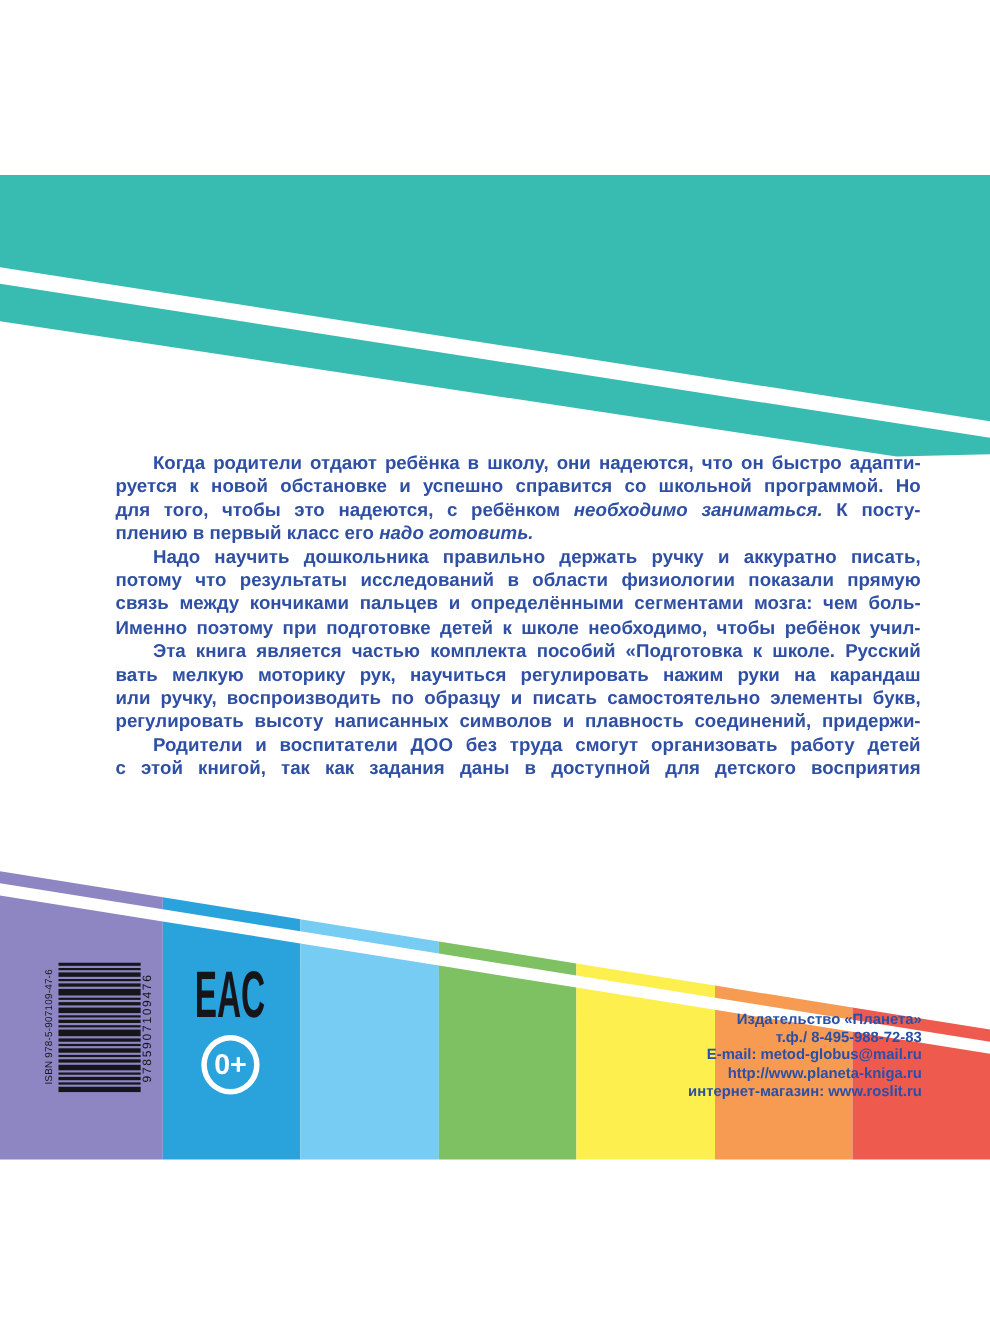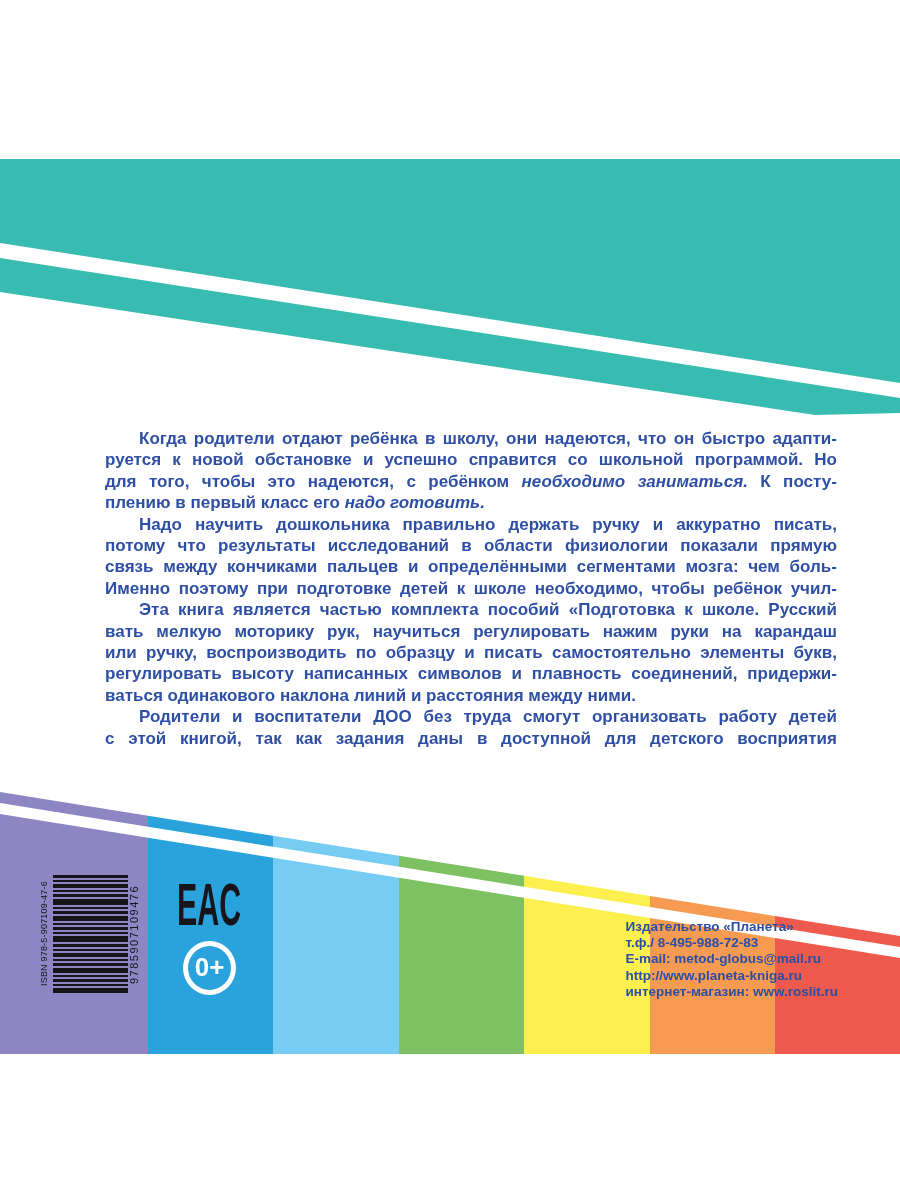--- a/index.html
+++ b/index.html
@@ -4,21 +4,21 @@
 <style>
   html,body{margin:0;padding:0;background:#ffffff;}
   .page{
     position:relative;width:900px;height:1200px;background:#ffffff;overflow:hidden;
     font-family:"Liberation Sans","DejaVu Sans",sans-serif;
   }
   .layer{position:absolute;left:0;top:0;}
   
   .body-text{
     position:absolute;left:105px;top:410px;width:732px;
-    font-size:17px;font-weight:700;line-height:21.4px;margin-top:18px;
+    font-size:17px;font-weight:700;line-height:21.4px;
   }
   .tline{display:flex;justify-content:space-between;}
   .tline.lastline{display:block;}
   .tline .w{white-space:pre;}
   .it{font-style:italic;}
   .tline.indent .w:first-child{padding-left:34px;}
   
   .barcode{position:absolute;left:40px;top:874px;width:104px;height:120px;}
   .vtext{
     writing-mode:vertical-rl;transform:rotate(180deg);
@@ -34,21 +34,21 @@
     transform:scale(0.66,1.30);transform-origin:0 0;letter-spacing:0;
   }
   .age{
     position:absolute;left:183px;top:941px;width:43px;height:43px;
     border:5px solid #ffffff;border-radius:50%;
     display:flex;align-items:center;justify-content:center;
     font-size:26px;font-weight:700;padding-bottom:1px;
   }
   
   .publisher{
-    position:absolute;right:62px;top:919px;text-align:left;
+    position:absolute;right:62px;top:919px;text-align:right;
     font-size:13.5px;font-weight:700;line-height:16.2px;
   }
 </style>
 </head>
 <body>
 
 <div class="page">
 
   <svg class="layer" width="900" height="1200" viewBox="0 0 900 1200">
     <polygon points="0,159 900,159 900,383 0,243" fill="#38bcb2"></polygon>
@@ -200,21 +200,20 @@
       <div class="tline">
         <span class="w">регулировать</span>
         <span class="w">высоту</span>
         <span class="w">написанных</span>
         <span class="w">символов</span>
         <span class="w">и</span>
         <span class="w">плавность</span>
         <span class="w">соединений,</span>
         <span class="w">придержи-</span>
       </div>
-      <div class="tline lastline"><span>ваться одинакового наклона линий и расстояния между ними.</span></div>
       <div class="tline indent">
         <span class="w">Родители</span>
         <span class="w">и</span>
         <span class="w">воспитатели</span>
         <span class="w">ДОО</span>
         <span class="w">без</span>
         <span class="w">труда</span>
         <span class="w">смогут</span>
         <span class="w">организовать</span>
         <span class="w">работу</span>

